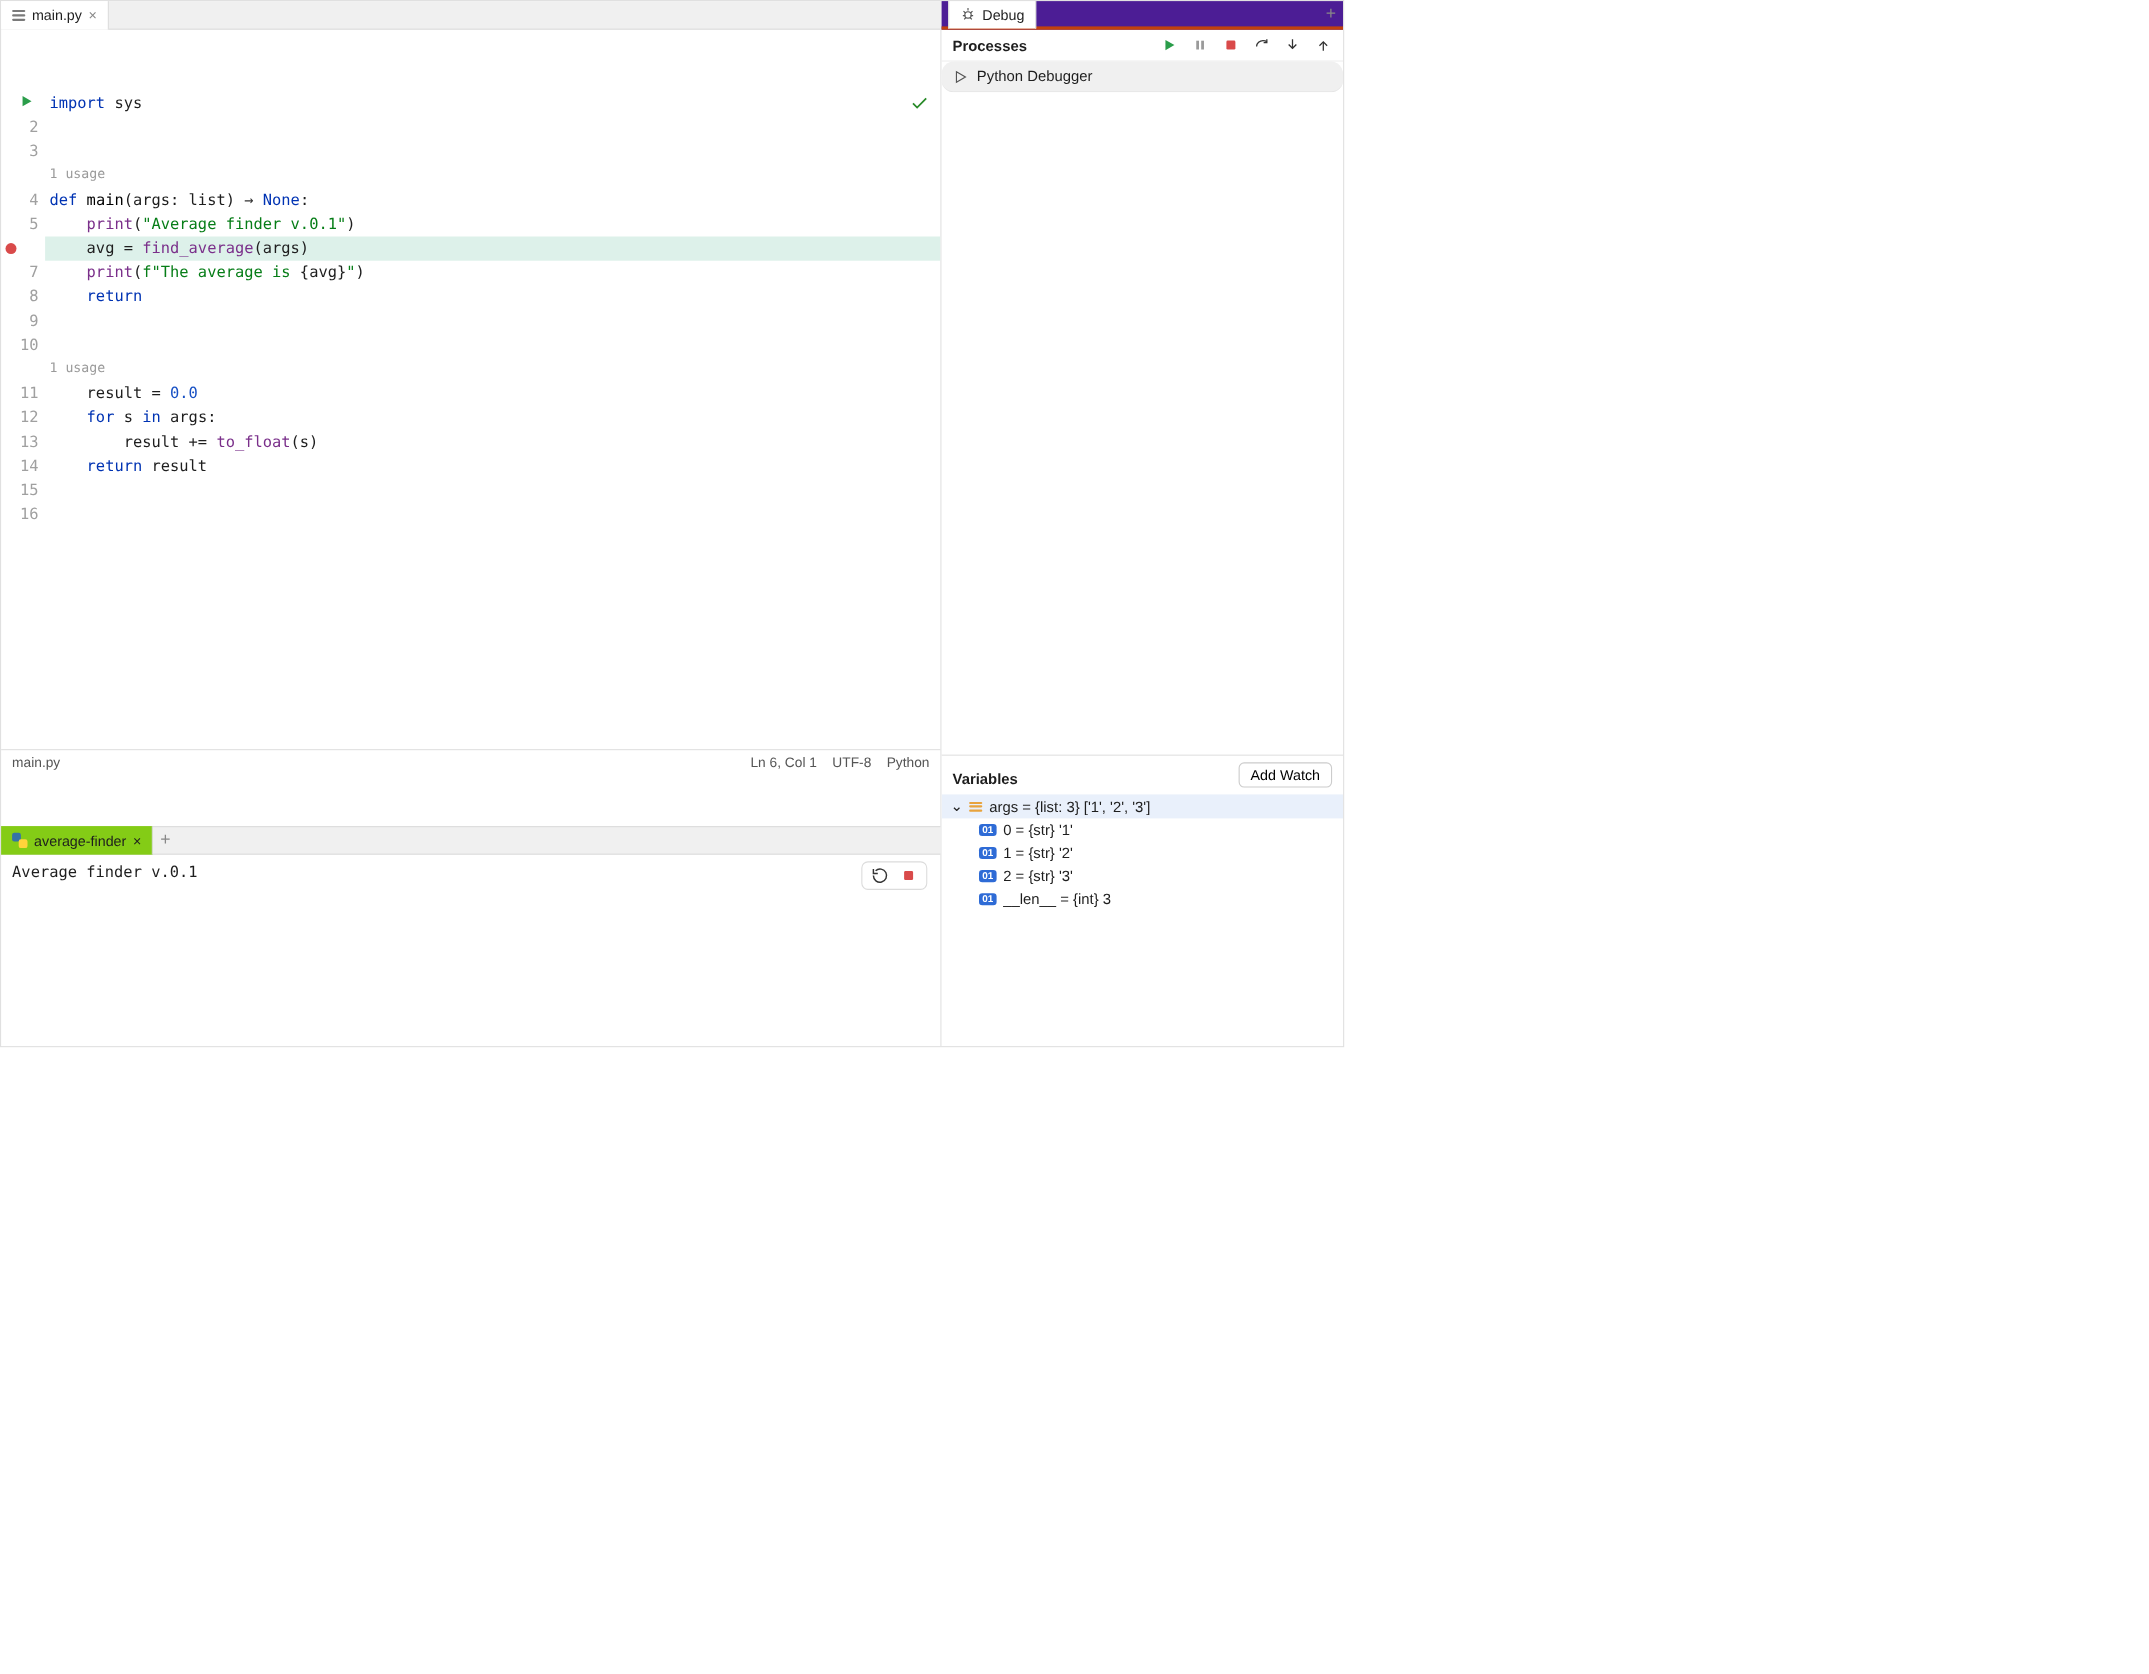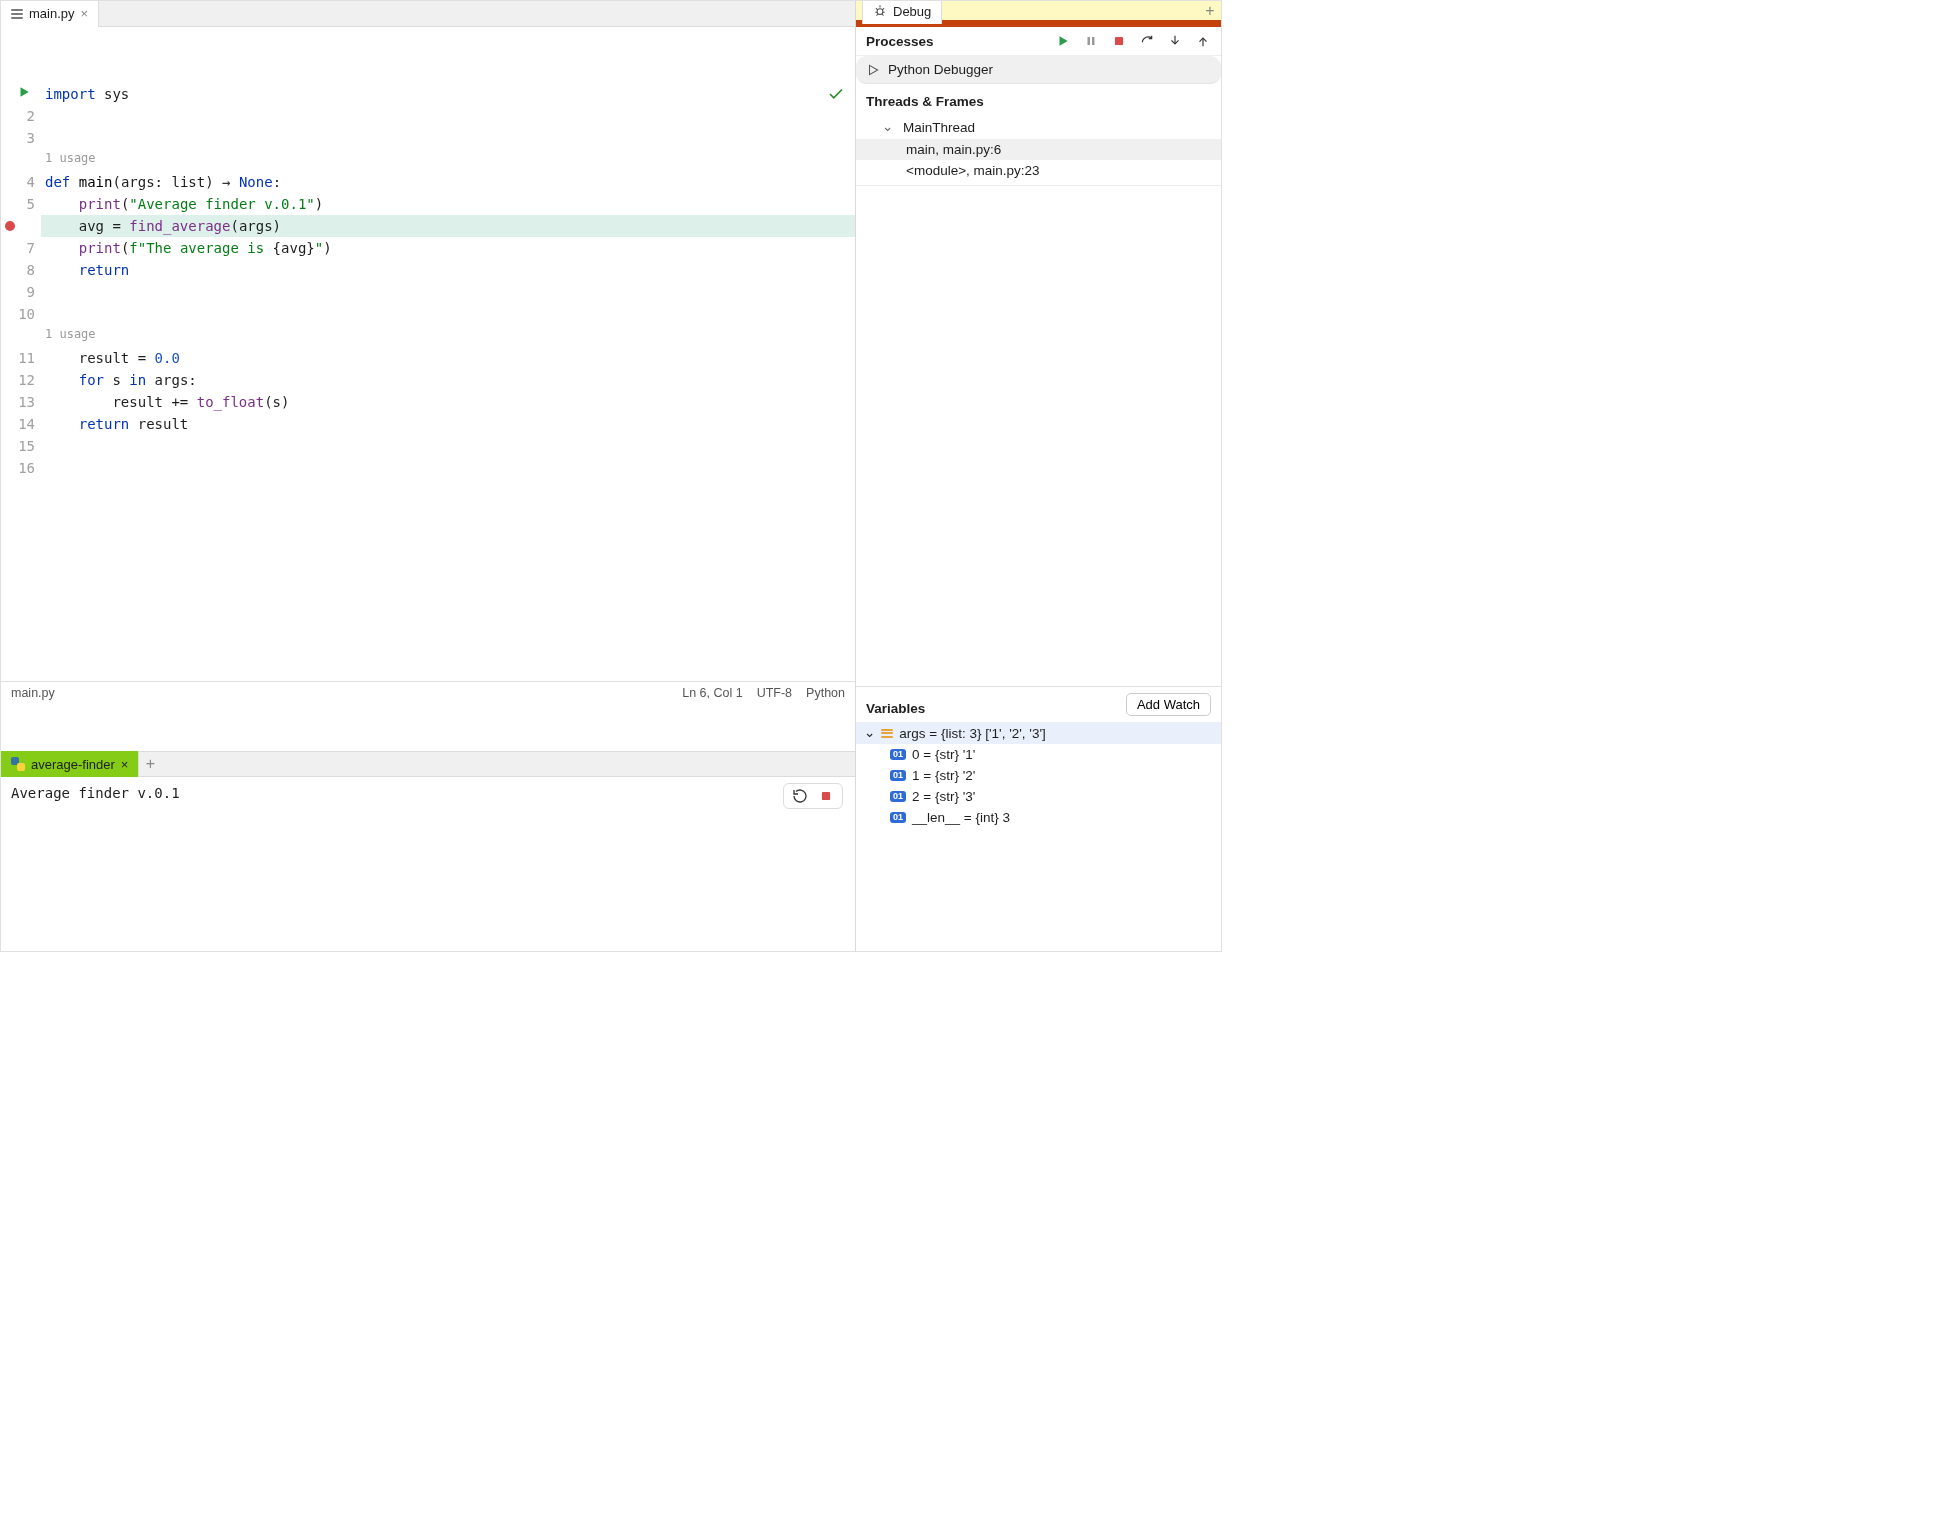--- a/index.html
+++ b/index.html
@@ -39,21 +39,21 @@
   .statusbar .sp { flex: 1; }
 
   
   .console-tabbar { display: flex; align-items: center; background: #f0f0f0; height: 26px; border-top: 1px solid #dcdcdc; border-bottom: 1px solid #dcdcdc; }
   .console-tab { display: flex; align-items: center; gap: 6px; padding: 0 10px; height: 26px; background: #84cc16; border-right: 1px solid #dcdcdc; font-size: 13px; }
   .console { flex: 0 0 200px; display: flex; flex-direction: column; }
   .console-body { flex: 1; position: relative; padding: 8px 10px; font-family: "SF Mono", Menlo, Consolas, monospace; font-size: 14px; }
   .console-actions { position: absolute; right: 12px; top: 6px; display: flex; align-items: center; gap: 10px; border: 1px solid #dcdcdc; border-radius: 6px; padding: 4px 8px; background: #fff; }
 
   
-  .debug-tabbar { display: flex; align-items: center; background: #fef9c3; height: 26px; border-bottom: 7px solid #c2410c; padding-left: 6px; }
+  .debug-tabbar { display: flex; align-items: center; background: #4c1d95; height: 26px; border-bottom: 3px solid #c2410c; padding-left: 6px; }
   .debug-tab { display: flex; align-items: center; gap: 6px; padding: 0 10px; height: 26px; background: #fff; border: 1px solid #dcdcdc; border-bottom: none; font-size: 13px; }
   .section-header { display: flex; align-items: center; justify-content: space-between; padding: 6px 10px; font-weight: 600; font-size: 13.5px; border-bottom: 1px solid #eee; }
   .debug-toolbar { display: flex; align-items: center; gap: 12px; }
   .dbtn { width: 16px; height: 16px; display: inline-flex; align-items: center; justify-content: center; cursor: pointer; }
   .process-row { display: flex; align-items: center; gap: 8px; padding: 6px 10px; background: #f0f0f0; font-size: 13.5px; border-bottom: 1px solid #e5e5e5; border-radius: 11px; }
   .threads { padding: 4px 0; font-size: 13.5px; border-bottom: 1px solid #eee; }
   .threads-header { padding: 6px 10px; font-weight: 600; }
   .thread-name { padding: 4px 10px 4px 26px; }
   .thread-name .chev { margin-right: 6px; color: #666; }
   .frame { padding: 3px 10px 3px 50px; }
@@ -256,29 +256,20 @@
 
     <div class="process-row">
       <span>
           <svg width="14" height="14" viewBox="0 0 24 24" fill="none" stroke="#555" stroke-width="1.8">
             <polygon points="6,4 20,12 6,20"></polygon>
           </svg>
         </span>
       <span>Python Debugger</span>
     </div>
 
-    <div class="threads">
-      <div class="threads-header">Threads &amp; Frames</div>
-      <div class="thread-name">
-        <span class="chev">⌄</span>
-        <span>MainThread</span>
-      </div>
-      <div class="frame active"><span>main, main.py:6</span></div>
-      <div class="frame"><span>&lt;module&gt;, main.py:23</span></div>
-    </div>
 
     <div class="grow"></div>
 
     <div class="vars-section" style="flex:0 0 265px;">
       <div class="vars-header">
         <span>Variables</span>
         <button class="add-watch">Add Watch</button>
       </div>
       <div class="vars-body">
         <div class="var-row top">

